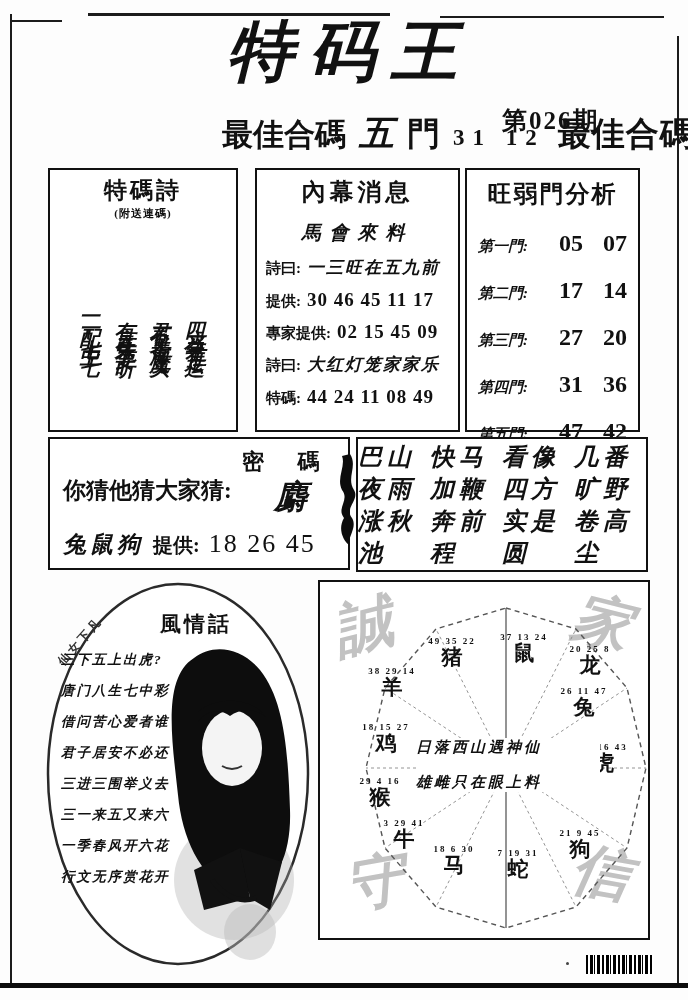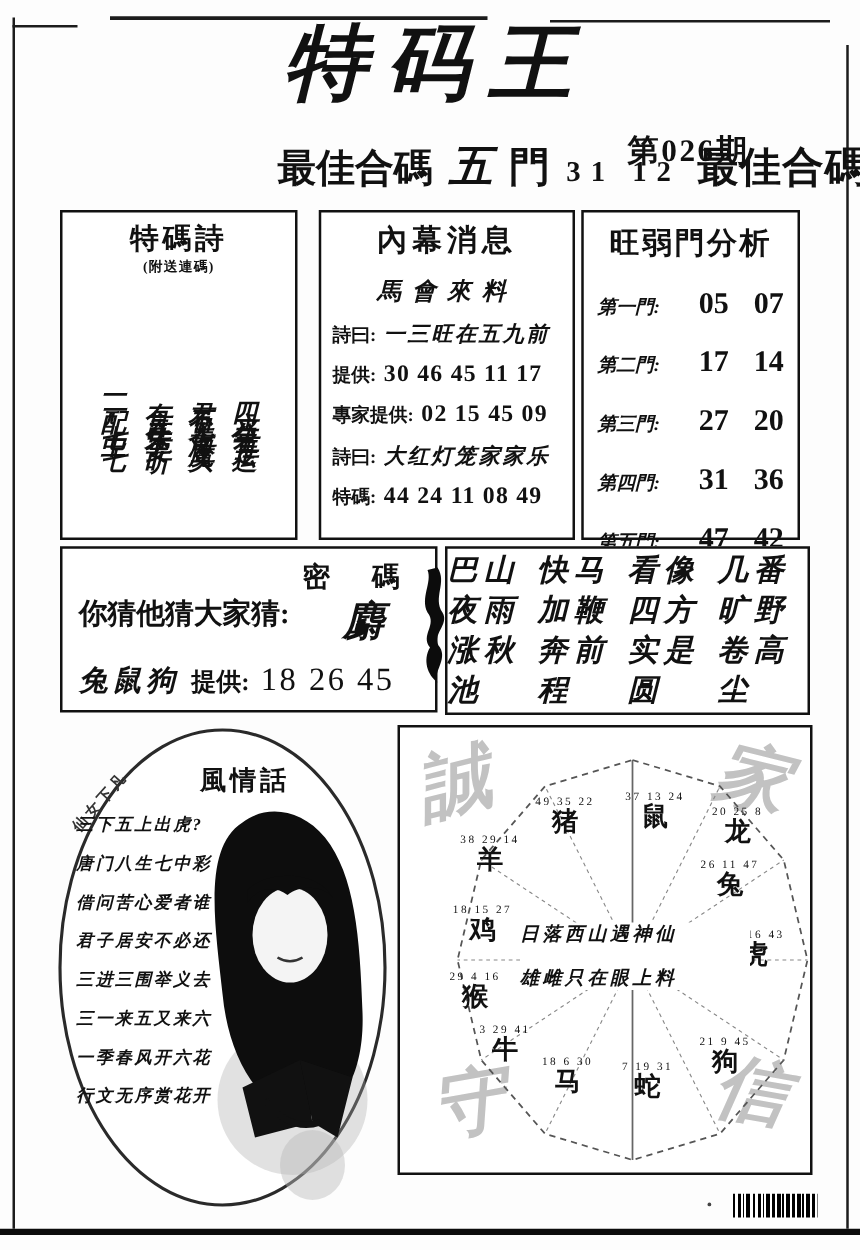--- a/index.html
+++ b/index.html
@@ -79,21 +79,21 @@
 
   
   .box-f{left:318px;top:580px;width:332px;height:360px;}
   .wm{position:absolute;font-size:58px;font-weight:bold;color:#9a9a9a;opacity:.6;font-style:italic;}
   .wm-tl{left:14px;top:6px;transform:rotate(-14deg);}
   .wm-tr{left:252px;top:2px;transform:rotate(14deg);}
   .wm-bl{left:26px;top:262px;transform:rotate(-10deg);}
   .wm-br{left:252px;top:252px;transform:rotate(10deg);}
   .wheel-svg{position:absolute;left:0;top:0;}
   .sec{position:absolute;width:52px;text-align:center;}
-  .sec-nums{font-size:9px;font-weight:normal;letter-spacing:2px;line-height:10px;white-space:nowrap;}
+  .sec-nums{font-size:9px;font-weight:bold;letter-spacing:2px;line-height:10px;white-space:nowrap;}
   .sec-animal{font-size:21px;line-height:22px;font-weight:bold;}
   .sec0{left:46px;top:84px;} .sec1{left:106px;top:54px;} .sec2{left:178px;top:50px;}
   .sec3{left:244px;top:62px;} .sec4{left:238px;top:104px;} .sec5{left:258px;top:160px;}
   .sec6{left:234px;top:246px;} .sec7{left:172px;top:266px;} .sec8{left:108px;top:262px;}
   .sec9{left:58px;top:236px;} .sec10{left:34px;top:194px;} .sec11{left:40px;top:140px;}
   .wheel-center{position:absolute;left:96px;top:156px;width:184px;background:#fff;
                 font-weight:bold;font-style:italic;}
   .wc-line{font-size:15px;letter-spacing:3px;white-space:nowrap;}
   .wc-line + .wc-line{margin-top:16px;}
 

